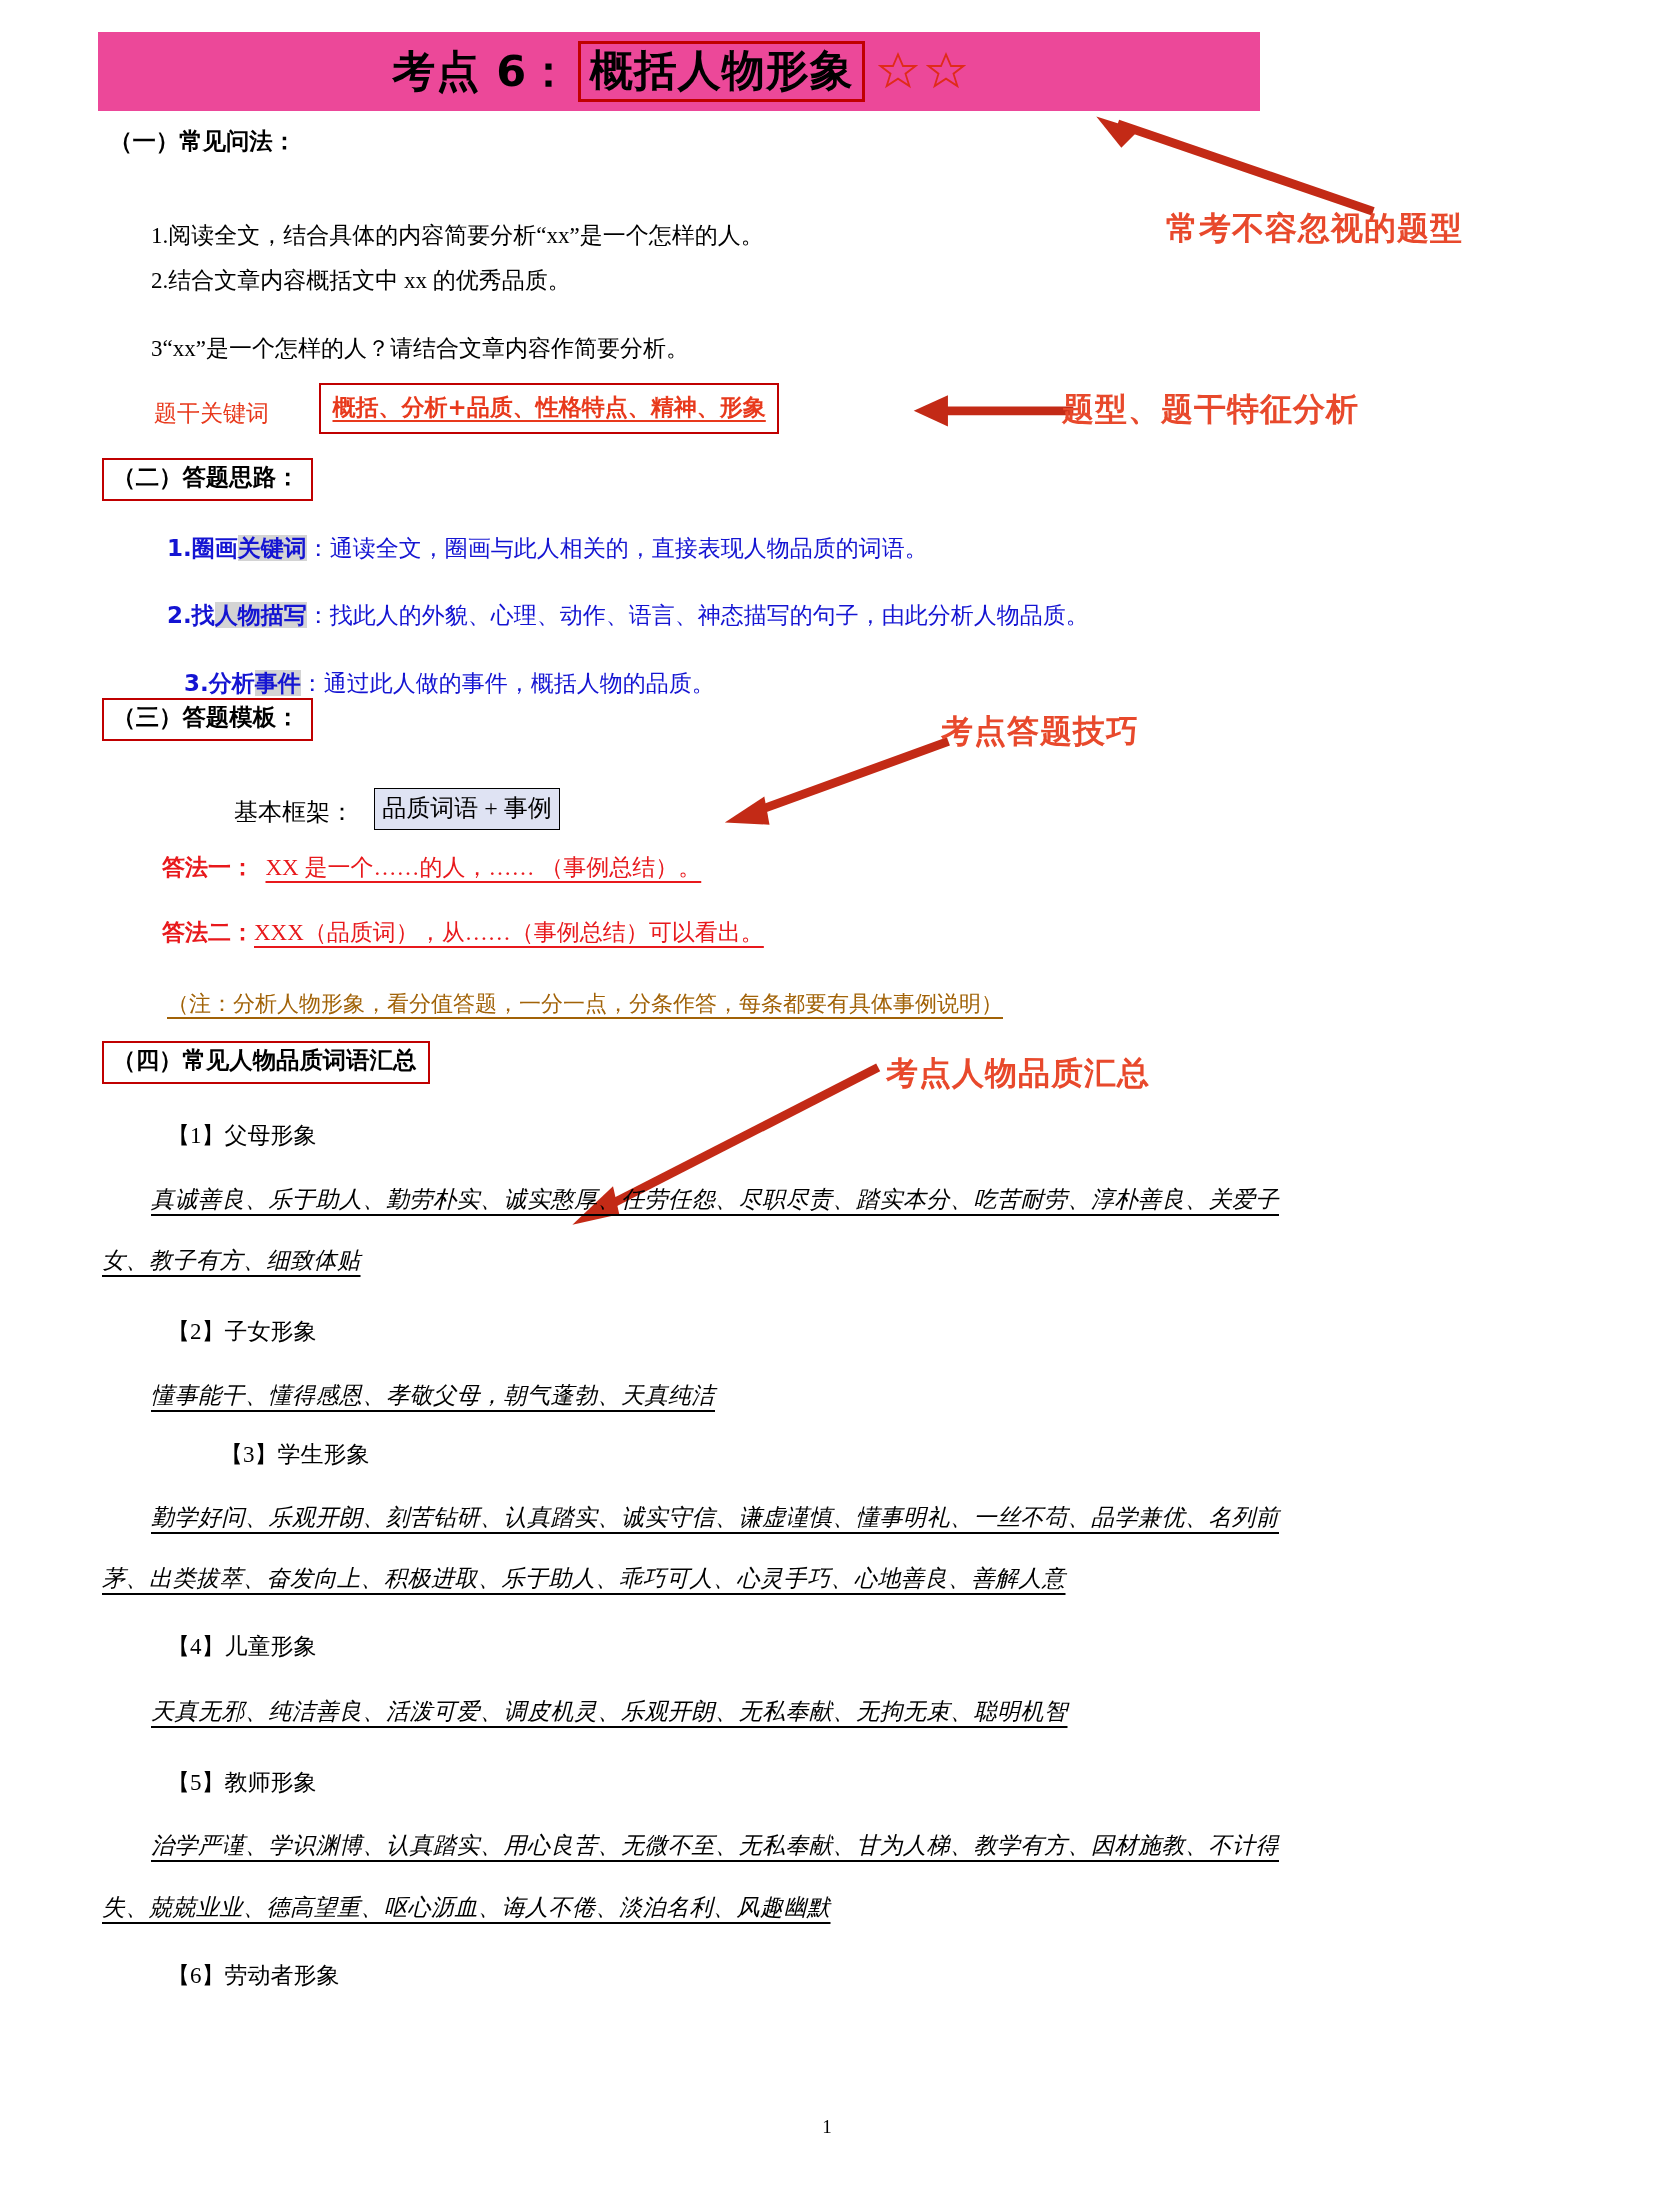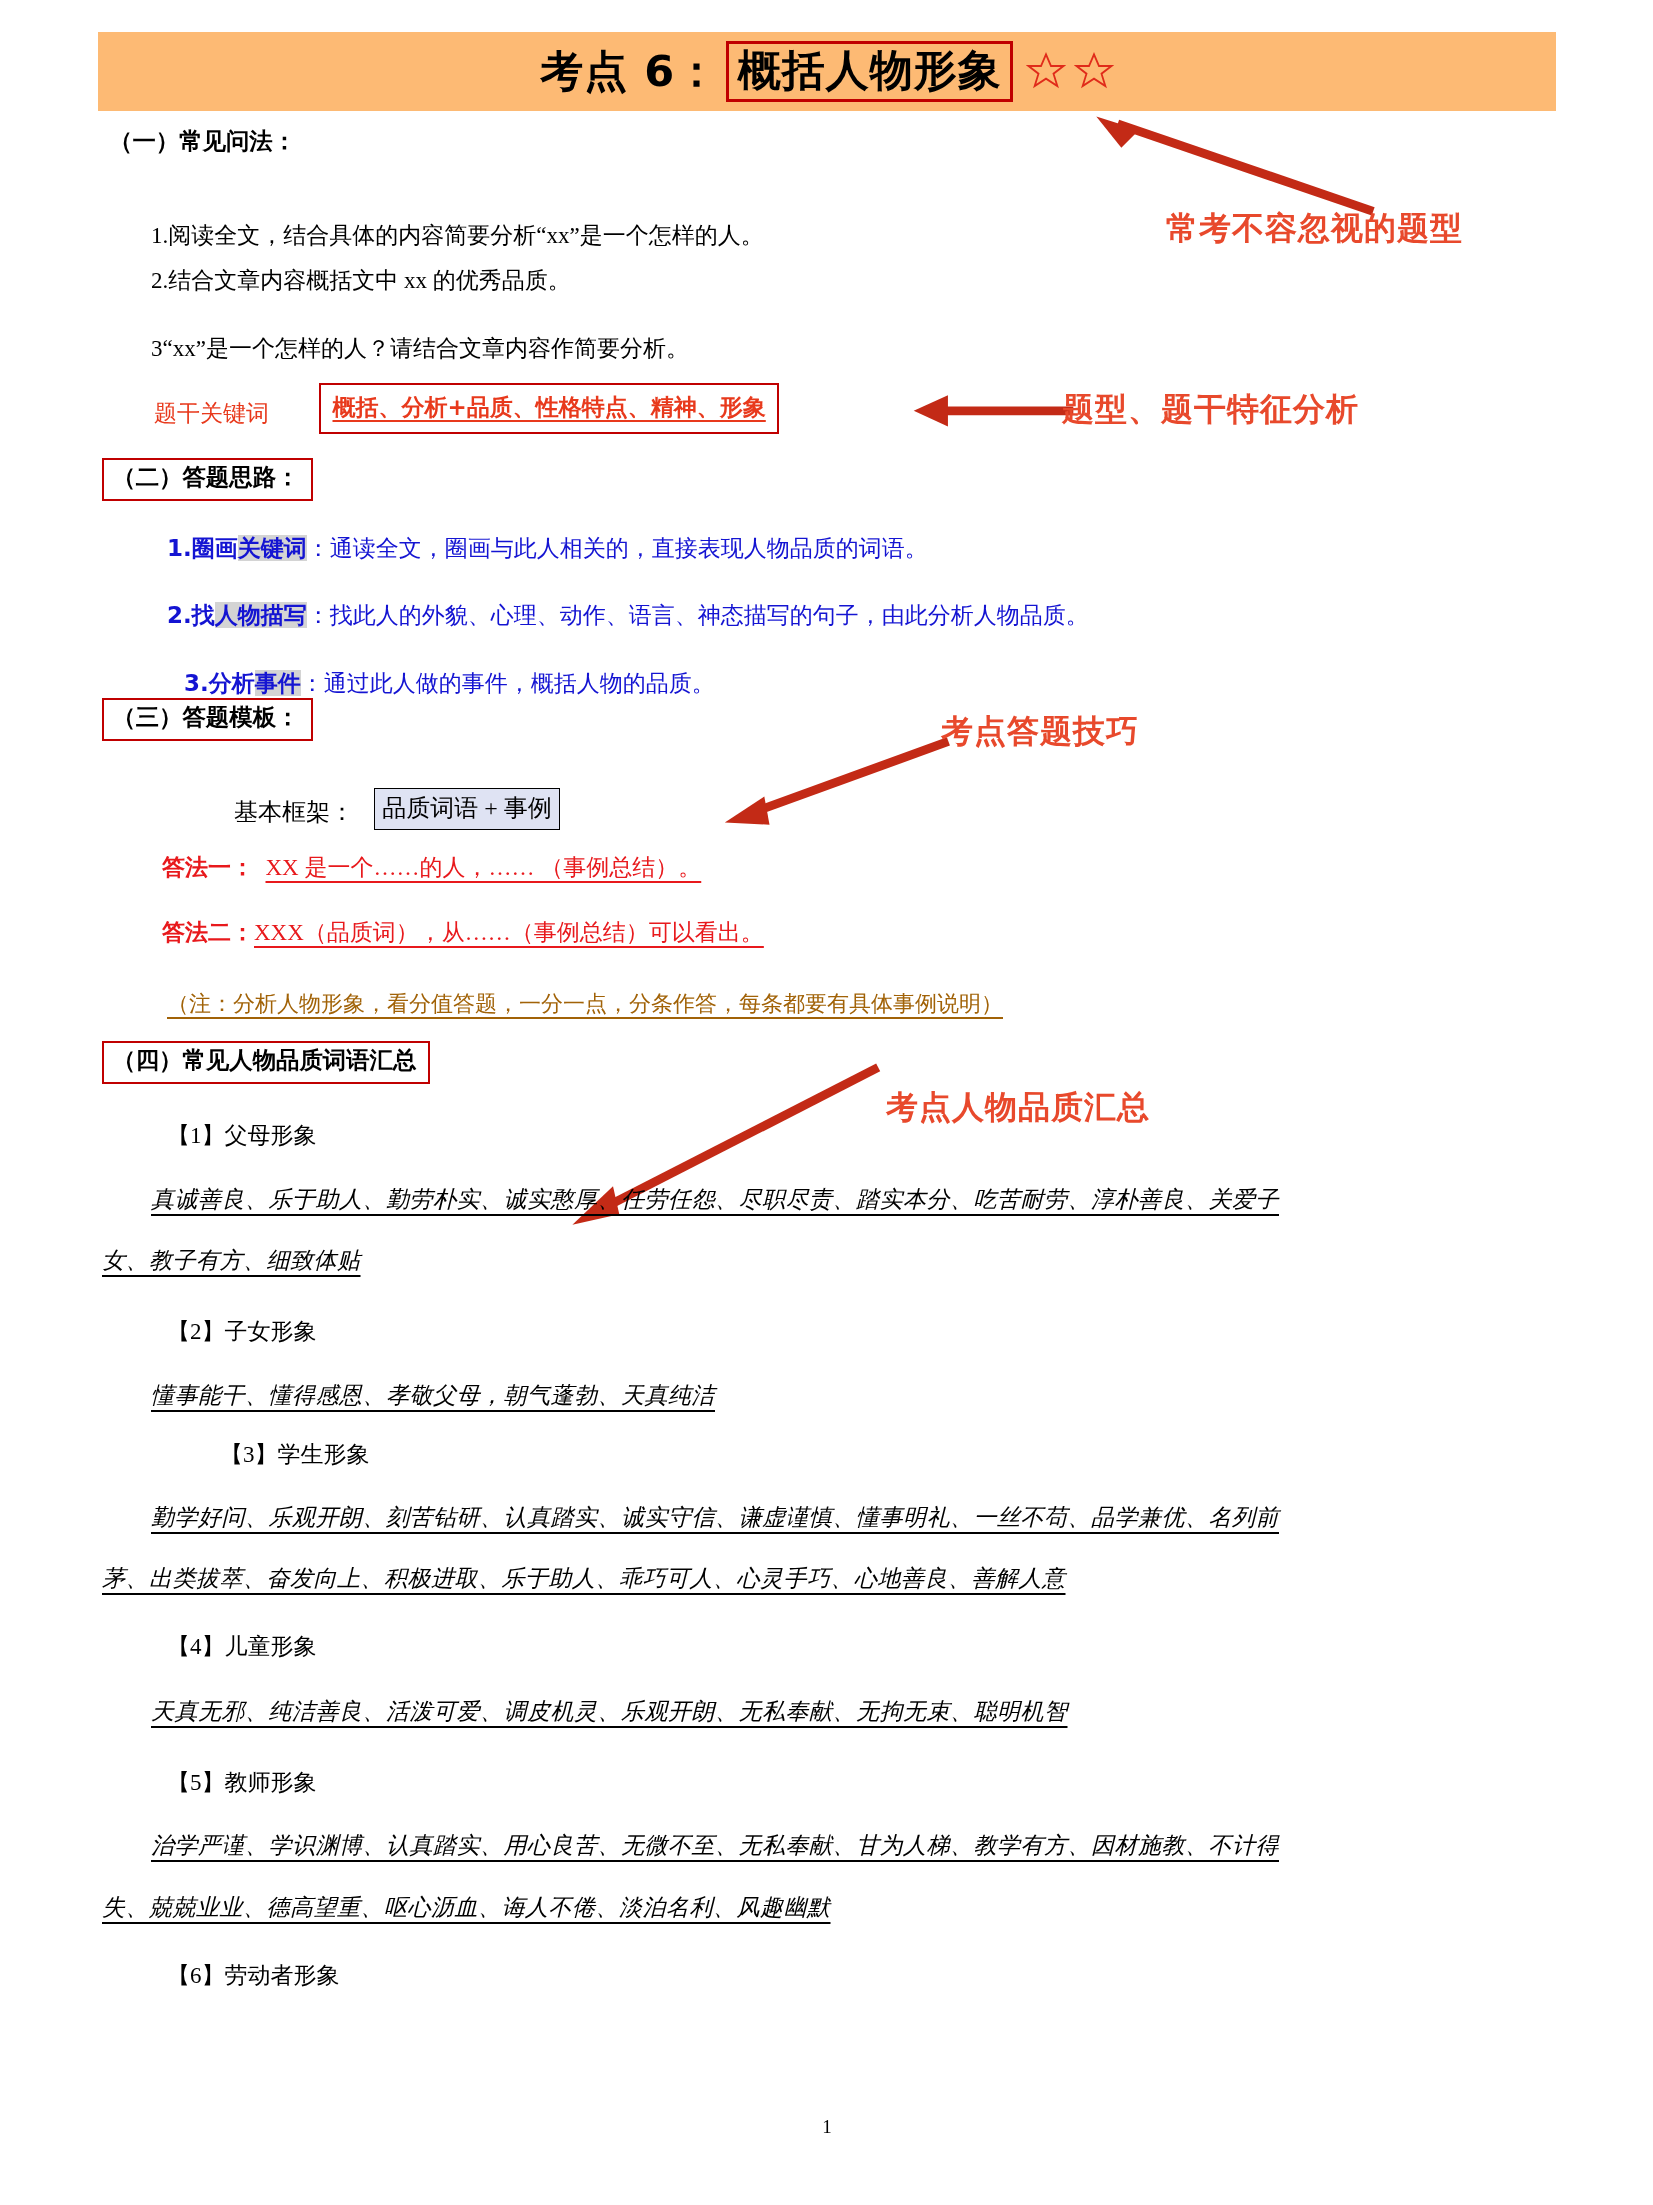--- a/index.html
+++ b/index.html
@@ -17,23 +17,23 @@
     height: 2205px;
     background: #ffffff;
     overflow: hidden;
   }
 
   
   .banner {
     position: absolute;
     left: 98px;
     top: 32px;
-    width: 1458px;
+    width: 1162px;
     height: 79px;
-    background: #fdba74;
+    background: #ec4899;
     display: flex;
     align-items: center;
     justify-content: center;
   }
   .banner-inner {
     display: flex;
     align-items: center;
     gap: 0px;
   }
   .title-prefix {
@@ -299,21 +299,21 @@
     <polygon points="20,178 96,128 106,182" fill="#c32a16"></polygon>
   </svg>
   <div class="annot" style="left:941px; top:710px;">考点答题技巧</div>
 
   <div class="boxed-heading" style="left:102px; top:1041px;">（四）常见人物品质词语汇总</div>
 
   <svg class="arrow" style="left:563px; top:1058px;" width="323" height="172" viewBox="0 0 620 330">
     <line x1="605" y1="18" x2="70" y2="292" stroke="#c32a16" stroke-width="17"></line>
     <polygon points="18,320 96,246 108,300" fill="#c32a16"></polygon>
   </svg>
-  <div class="annot" style="left:886px; top:1052px;margin-top:34px;">考点人物品质汇总</div>
+  <div class="annot" style="left:886px; top:1052px;">考点人物品质汇总</div>
 
   <div class="cat" style="left:167px; top:1120px;">【1】父母形象</div>
   <div class="words" style="left:151px; top:1184px;">真诚善良、乐于助人、勤劳朴实、诚实憨厚、任劳任怨、尽职尽责、踏实本分、吃苦耐劳、淳朴善良、关爱子</div>
   <div class="words" style="left:102px; top:1245px;">女、教子有方、细致体贴</div>
 
   <div class="cat" style="left:167px; top:1316px;">【2】子女形象</div>
   <div class="words" style="left:151px; top:1380px;">懂事能干、懂得感恩、孝敬父母，朝气蓬勃、天真纯洁</div>
 
   <div class="cat" style="left:172px; top:1439px;margin-left:48px;">【3】学生形象</div>
   <div class="words" style="left:151px; top:1502px;">勤学好问、乐观开朗、刻苦钻研、认真踏实、诚实守信、谦虚谨慎、懂事明礼、一丝不苟、品学兼优、名列前</div>

